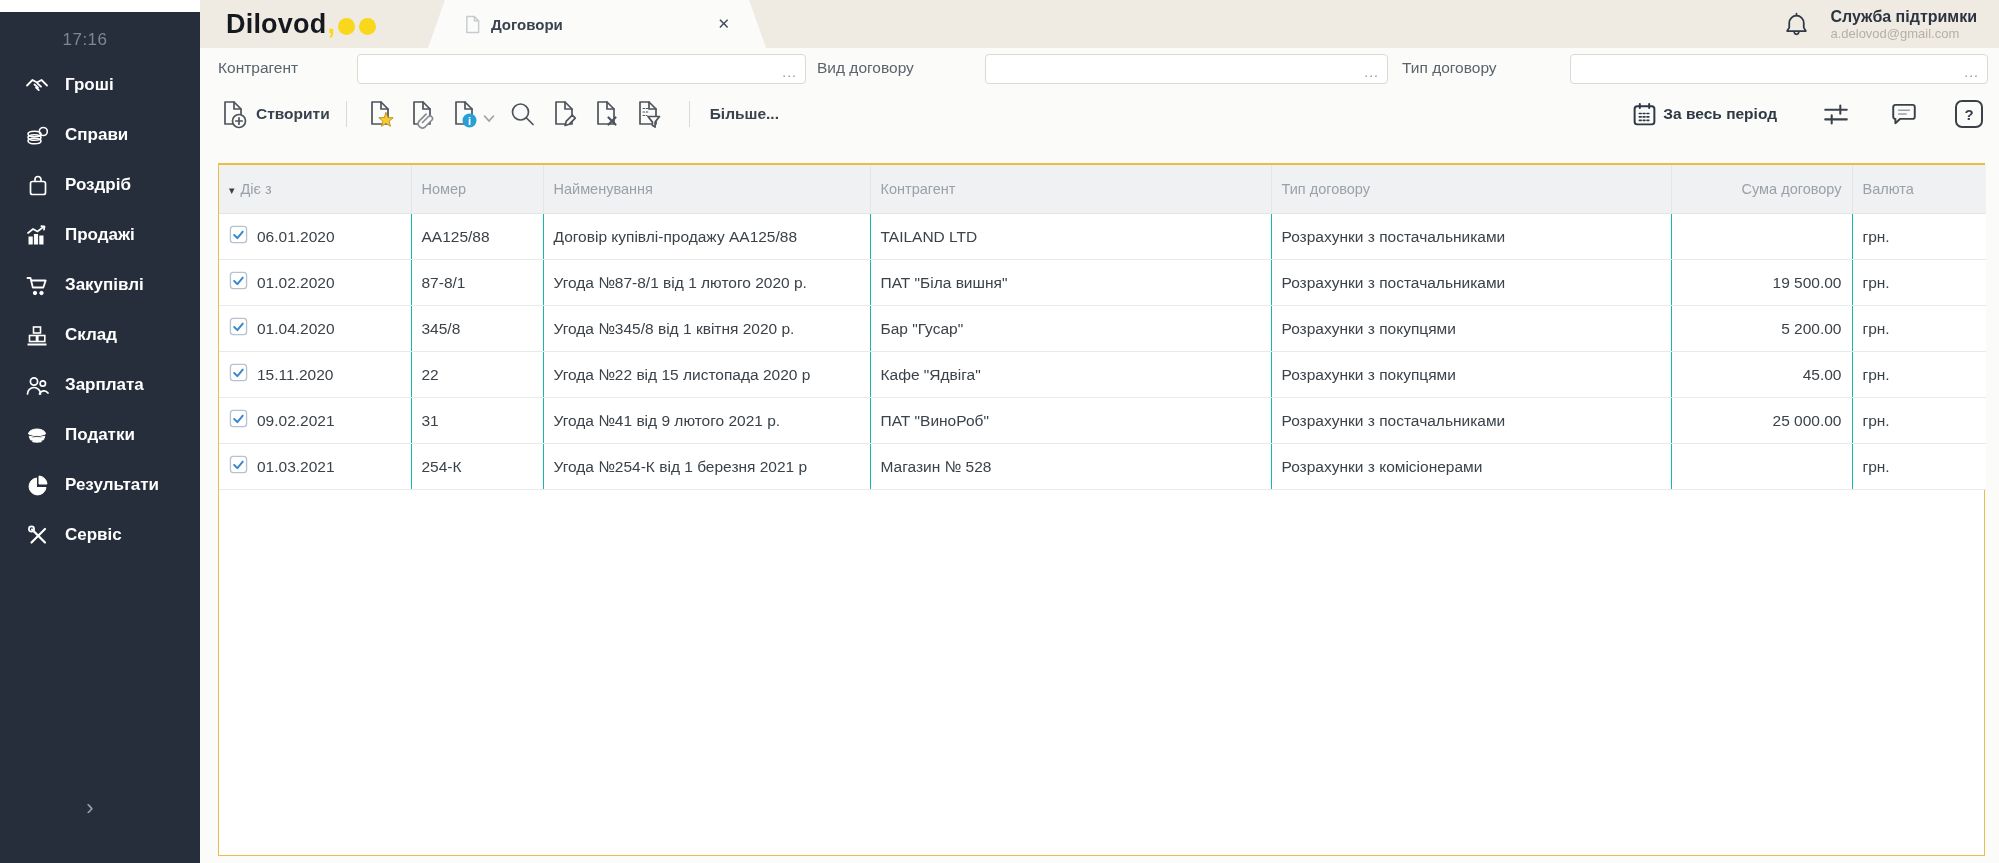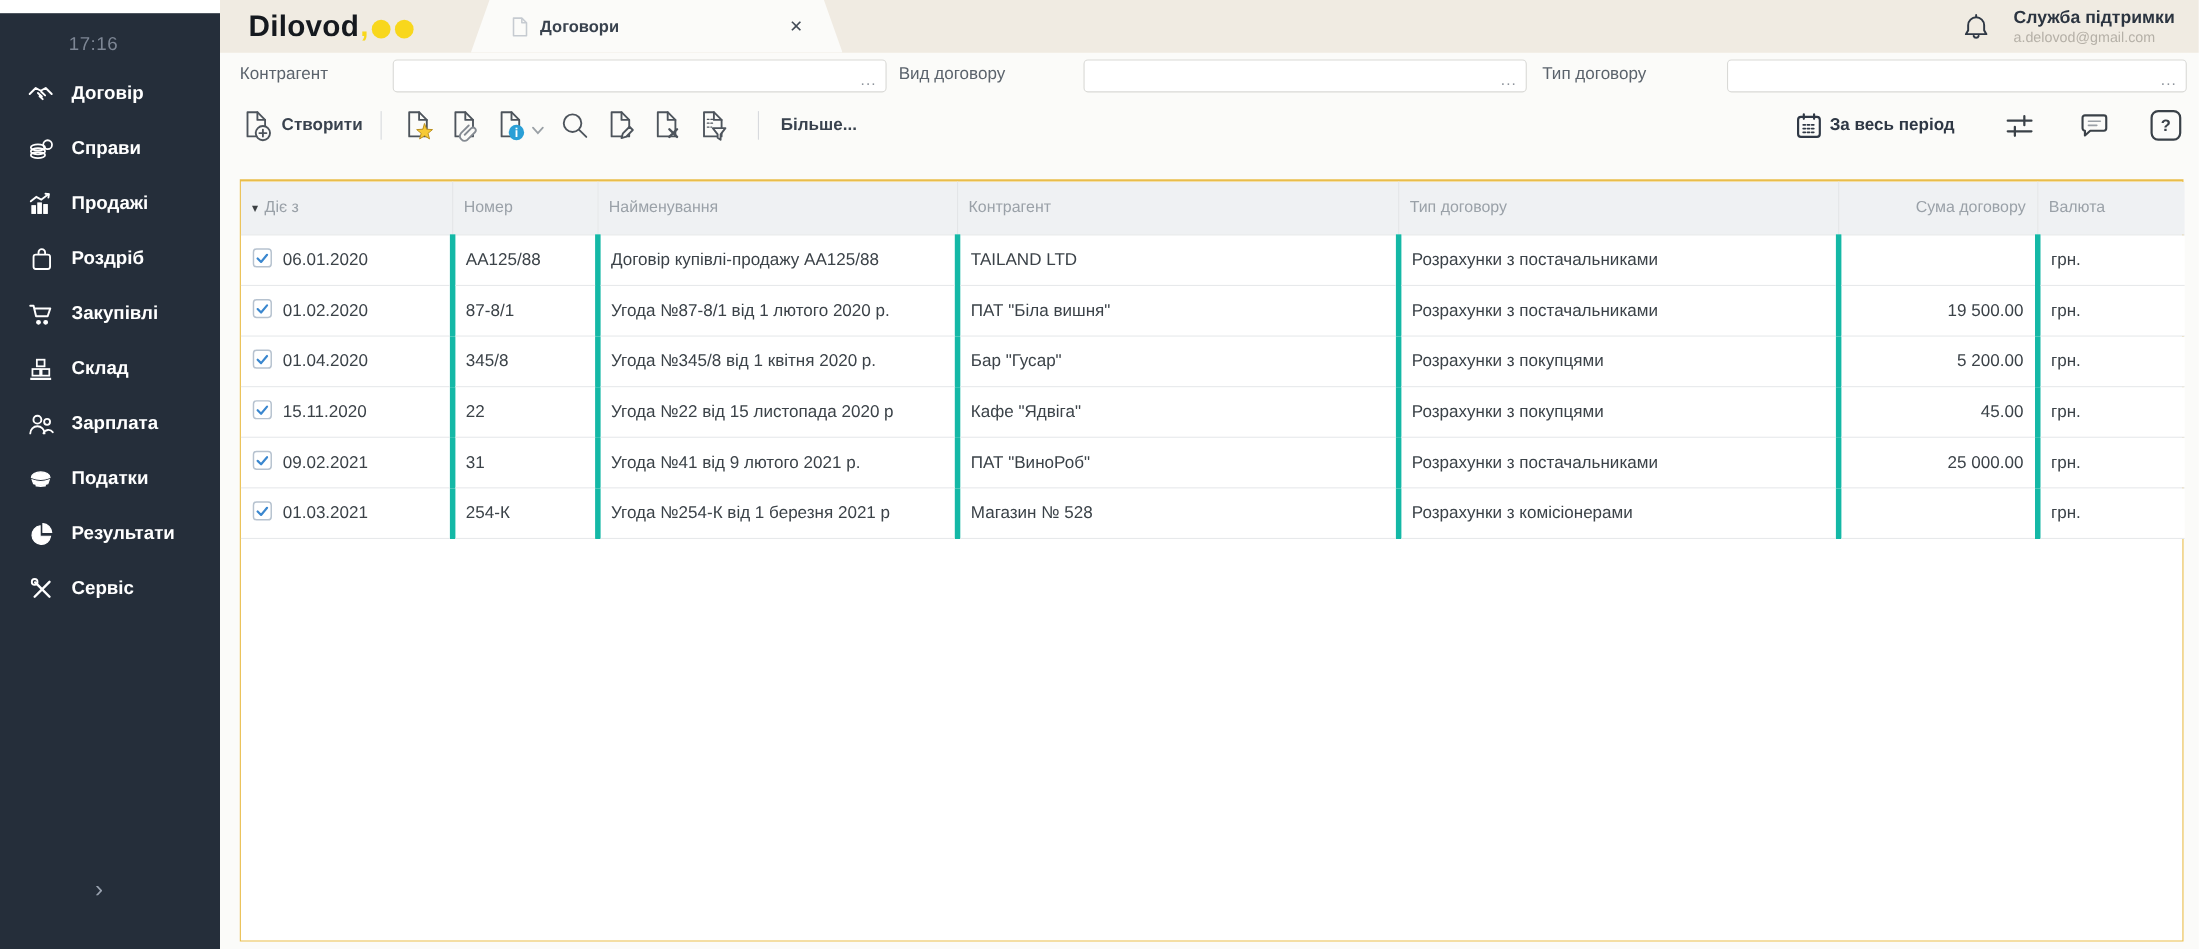--- a/index.html
+++ b/index.html
@@ -76,21 +76,21 @@
   .tablewrap { position:absolute; left:218px; top:163px; width:1767px; height:693px;
                background:#fff; border:1px solid #e9bd4a; border-top:2px solid #e9bd4a; }
   table { width:100%; border-collapse:collapse; table-layout:fixed; }
   th { height:40px; background:#eff1f3; color:#9aa1a8; font-weight:400; font-size:14.5px;
        text-align:left; padding:16px 10px; border-right:1px solid #e3e5e7; border-bottom:1px solid #e3e5e7;
        white-space:nowrap; overflow:hidden; cursor:pointer; }
   th:last-child { border-right:none; }
   th.num { text-align:right; }
   .sort-arrow { color:#3c4043; font-size:11px; margin-right:6px; }
   td { height:46px; font-size:15.5px; color:#3b4248; padding:0 10px;
-       border-right:5px solid #14b8a6; border-bottom:1px solid #e7e9eb;
+       border-right:1px solid #14b8a6; border-bottom:1px solid #e7e9eb;
        white-space:nowrap; overflow:hidden; cursor:pointer; background:#fff; }
   td:last-child { border-right:none; }
   td.num { text-align:right; }
   .datecell { display:flex; align-items:center; gap:9px; }
   tr.selected td { background:#fbf2b6; }
   tr.selected td.focus { background:#f6d51d; }
 </style>
 </head>
 <body>
 
@@ -99,57 +99,57 @@
   <aside class="sidebar">
     <div class="sb-time">17:16</div>
     <nav class="sb-nav">
       <div class="sb-item">
         <span class="sb-ic">
           <svg width="27" height="24" viewBox="0 0 24 24" fill="none" stroke="#fff" stroke-width="1.8" stroke-linecap="round" stroke-linejoin="round">
             <path d="M1.5 12.5 L7 7 l4.5 2.5 L16 7 l5.5 5.5"></path>
               <path d="M9 11.5 l3.5 3.2 M12 10.5 l3.5 3.2 M10.5 14.5 l2.8 2.6"></path>
           </svg>
           </span>
-        <span class="sb-label">Договір</span>
+        <span class="sb-label">Гроші</span>
       </div>
       <div class="sb-item">
         <span class="sb-ic">
           <svg width="26" height="24" viewBox="0 0 24 24" fill="none" stroke="#fff" stroke-width="1.6">
             <ellipse cx="9.5" cy="18" rx="6.5" ry="2.8"></ellipse>
               <ellipse cx="9.5" cy="14.5" rx="6.5" ry="2.8"></ellipse>
               <ellipse cx="9.5" cy="11" rx="6.5" ry="2.8"></ellipse>
               <circle cx="18.3" cy="8.5" r="4"></circle>
           </svg>
           </span>
         <span class="sb-label">Справи</span>
+      </div>
+      <div class="sb-item">
+        <span class="sb-ic">
+          <svg width="25" height="24" viewBox="0 0 24 24" fill="none" stroke="#fff" stroke-width="1.7" stroke-linejoin="round">
+            <rect x="5" y="8.5" width="15" height="13" rx="2"></rect>
+              <path d="M9.5 8.5 V6.5 a3 3 0 0 1 6 0 v2"></path>
+          </svg>
+          </span>
+        <span class="sb-label">Роздріб</span>
       </div>
       <div class="sb-item">
         <span class="sb-ic">
           <svg width="26" height="24" viewBox="0 0 24 24">
             <g fill="none" stroke="#fff" stroke-width="1.7" stroke-linecap="round">
                 <path d="M3 10 L8 6 l4.5 2.5 L19 3.5"></path>
                 <path d="M19.5 3.5 l-3.2 -0.4 M19.5 3.5 l-0.5 3.1"></path>
               </g>
             <g fill="#fff">
                 <rect x="4" y="14" width="3.2" height="7"></rect>
                 <rect x="9.4" y="11.5" width="3.2" height="9.5"></rect>
                 <rect x="14.8" y="13" width="3.2" height="8"></rect>
               </g>
           </svg>
           </span>
         <span class="sb-label">Продажі</span>
-      </div>
-      <div class="sb-item">
-        <span class="sb-ic">
-          <svg width="25" height="24" viewBox="0 0 24 24" fill="none" stroke="#fff" stroke-width="1.7" stroke-linejoin="round">
-            <rect x="5" y="8.5" width="15" height="13" rx="2"></rect>
-              <path d="M9.5 8.5 V6.5 a3 3 0 0 1 6 0 v2"></path>
-          </svg>
-          </span>
-        <span class="sb-label">Роздріб</span>
       </div>
       <div class="sb-item">
         <span class="sb-ic">
           <svg width="26" height="24" viewBox="0 0 24 24">
             <path d="M2.5 5 h3 l2.3 9.5 h10.5 l2.4 -7 H7" fill="none" stroke="#fff" stroke-width="1.8" stroke-linecap="round" stroke-linejoin="round"></path>
             <circle cx="10" cy="20" r="1.7" fill="#fff"></circle>
               <circle cx="16.5" cy="20" r="1.7" fill="#fff"></circle>
           </svg>
           </span>
         <span class="sb-label">Закупівлі</span>

